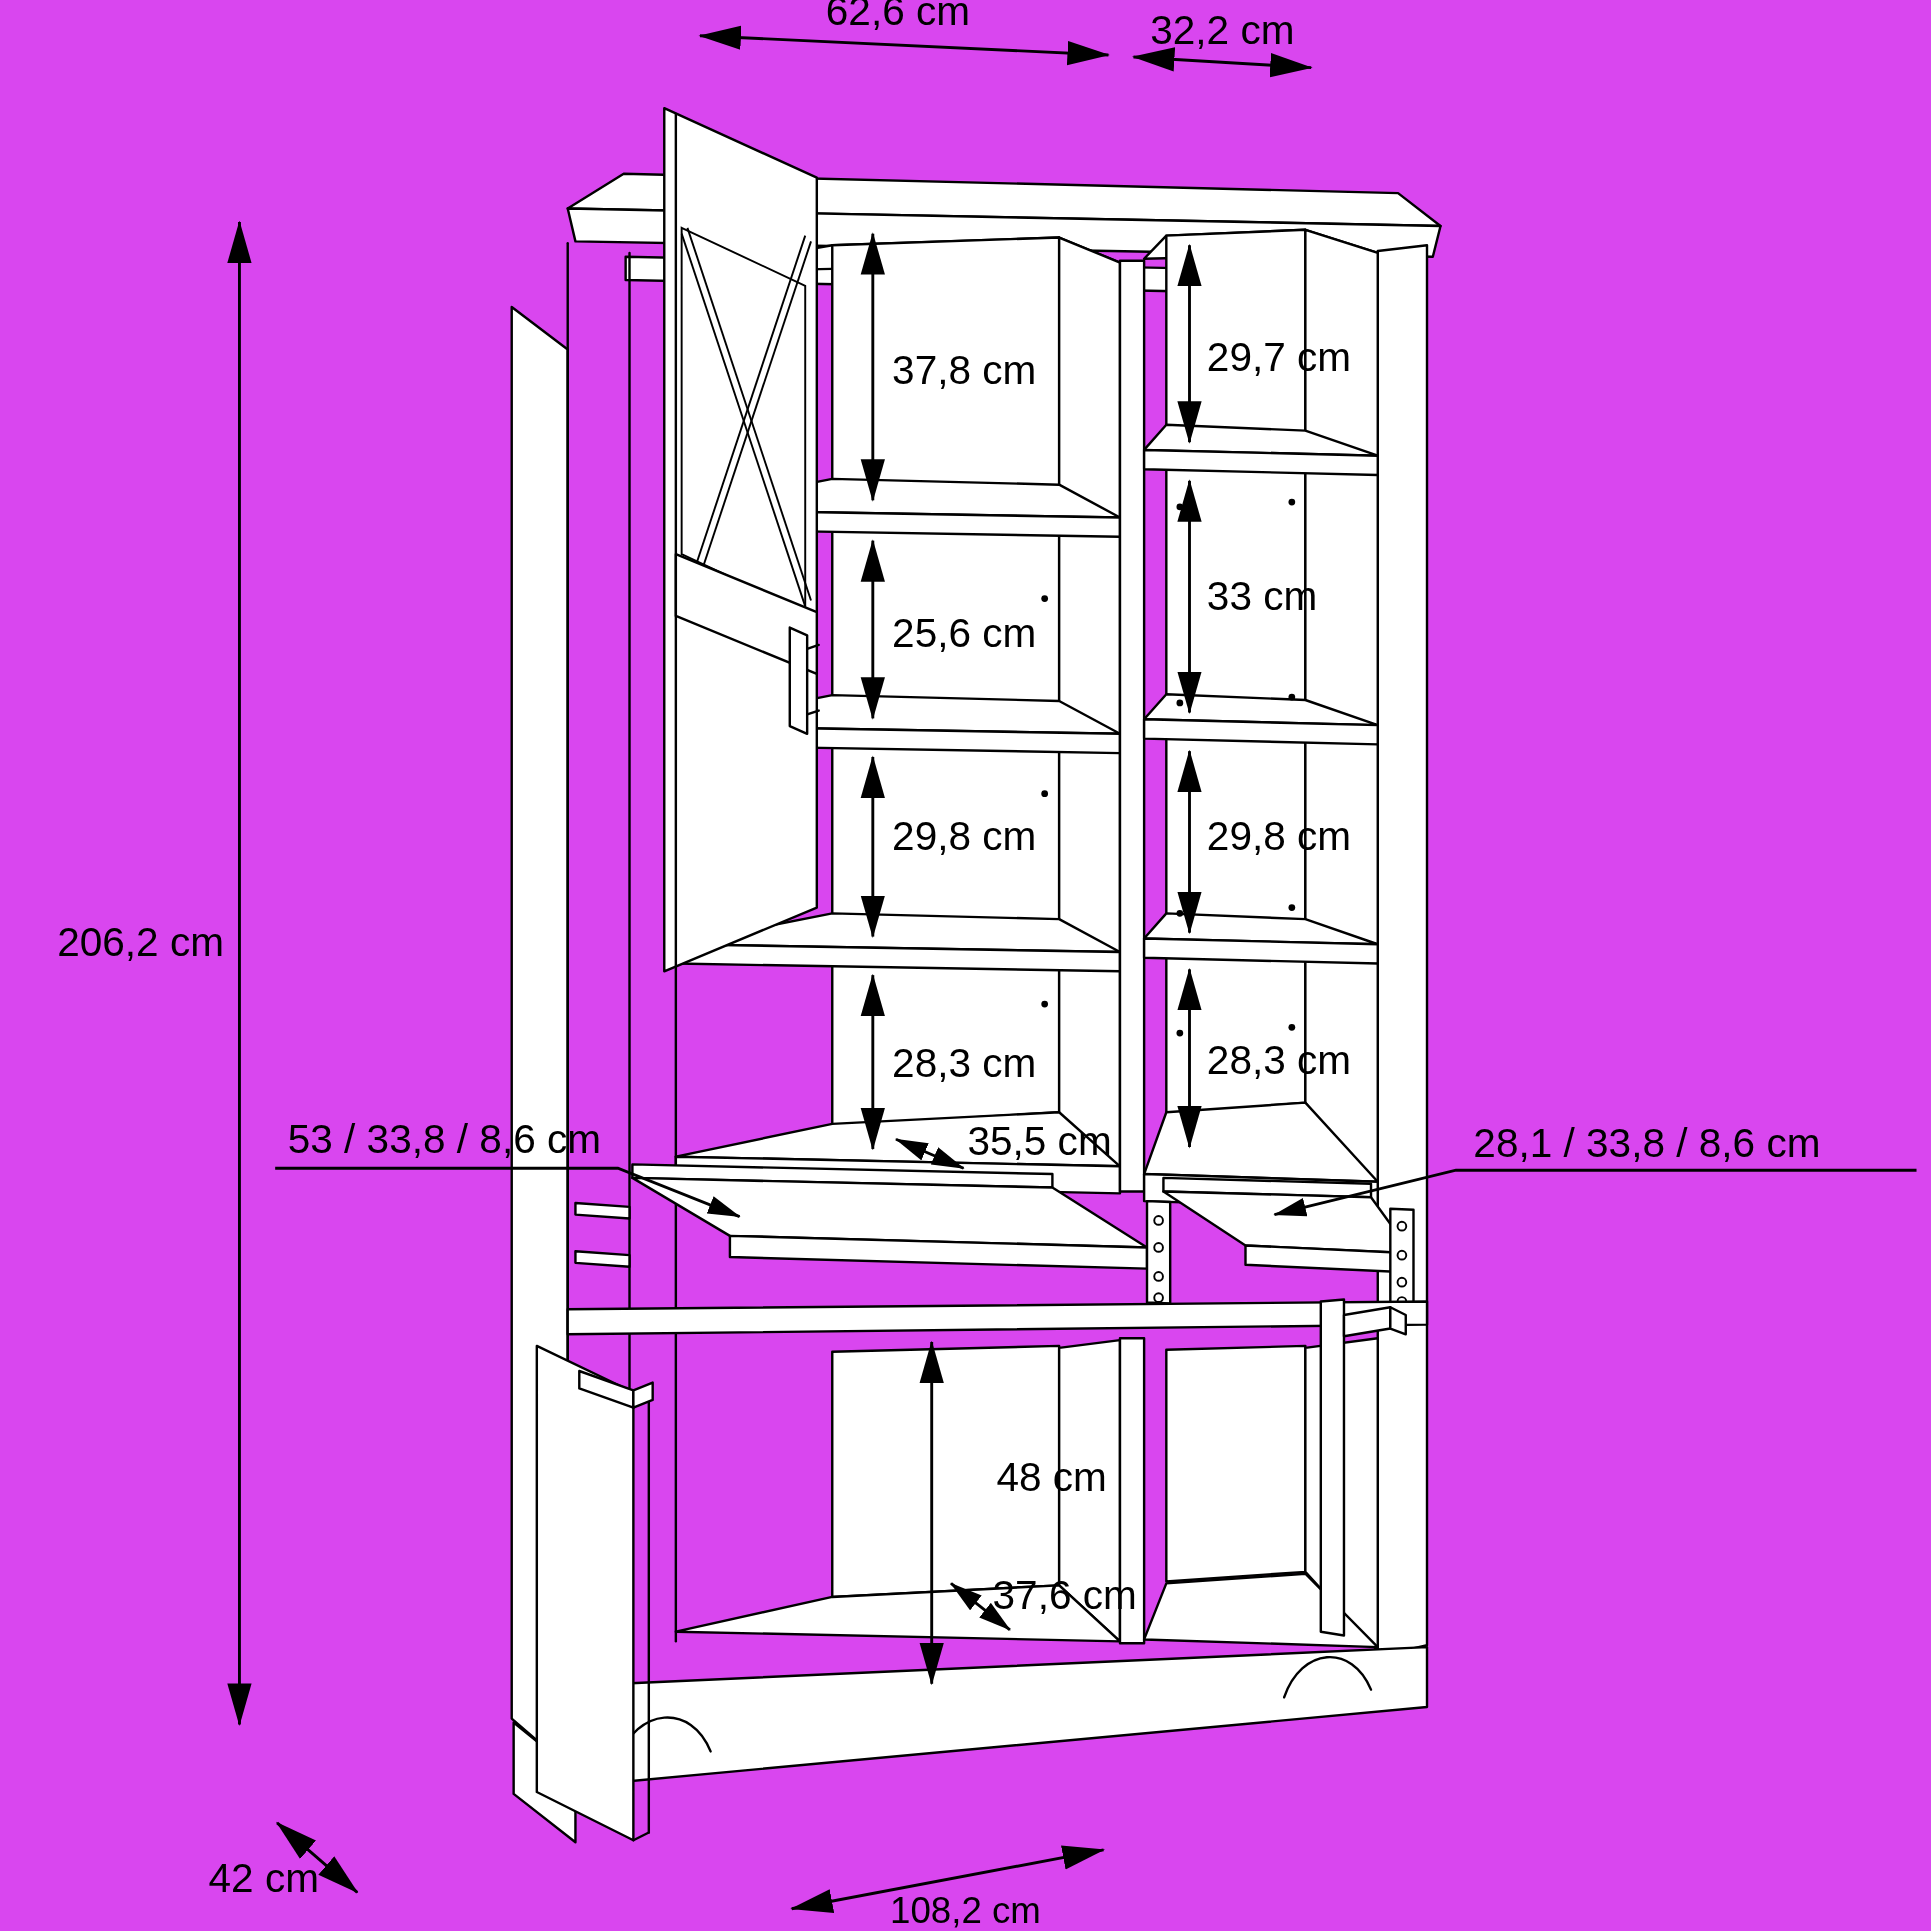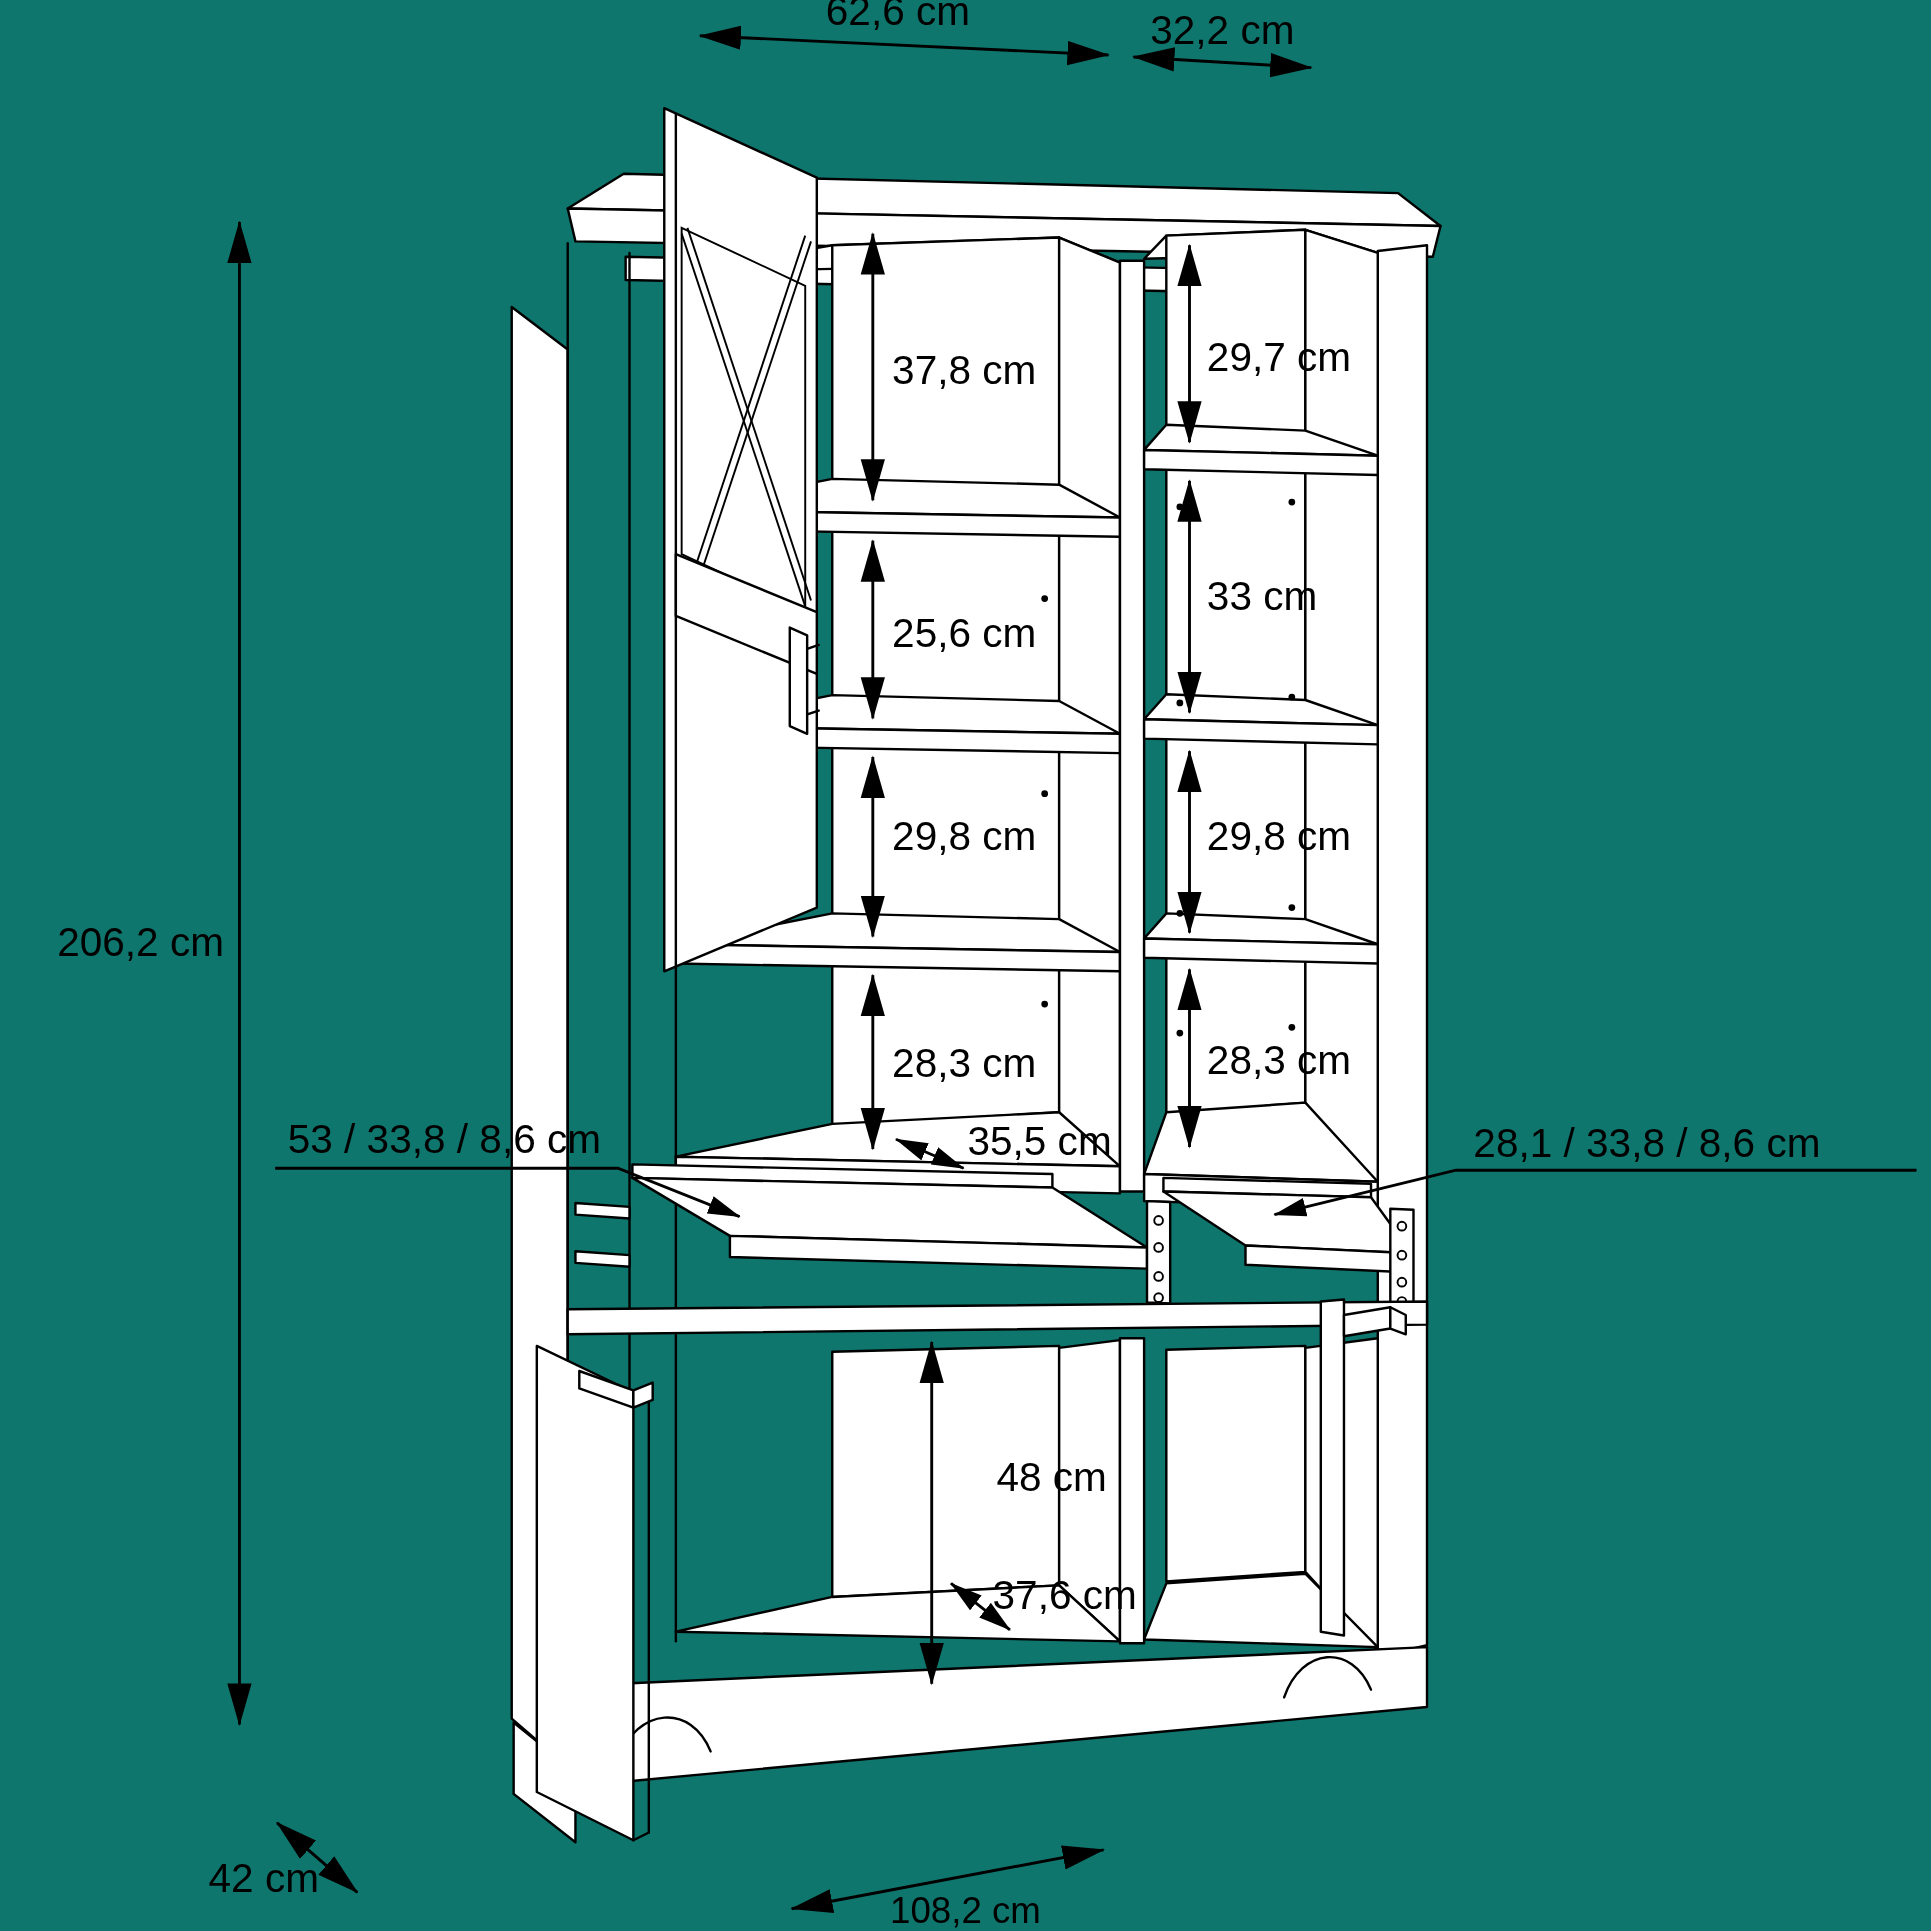--- a/index.html
+++ b/index.html
@@ -1,16 +1,16 @@
 <!DOCTYPE html>
 <html><head>
 <meta charset="utf-8">
 <style>
   html,body{margin:0;padding:0;background:#ffffff;}
-  .stage{width:1931px;height:1931px;background:#0f766e;position:relative;overflow:hidden;
+  .stage{width:1931px;height:1931px;background:#d946ef;position:relative;overflow:hidden;
          font-family:"Liberation Sans", sans-serif;}
   svg{display:block}
   text{font-family:"Liberation Sans", sans-serif; fill:#000;}
   .dim{font-size:42px;}
   .dim-sm{font-size:38px;}
   .struct{fill:#ffffff;stroke:#000;stroke-width:2.5;stroke-linejoin:round;}
   .ln{fill:none;stroke:#000;stroke-width:2.5;stroke-linecap:round;}
   .thin{fill:none;stroke:#000;stroke-width:2;}
   .dimline{fill:none;stroke:#000;stroke-width:3;}
   .leader{fill:none;stroke:#000;stroke-width:3;}

